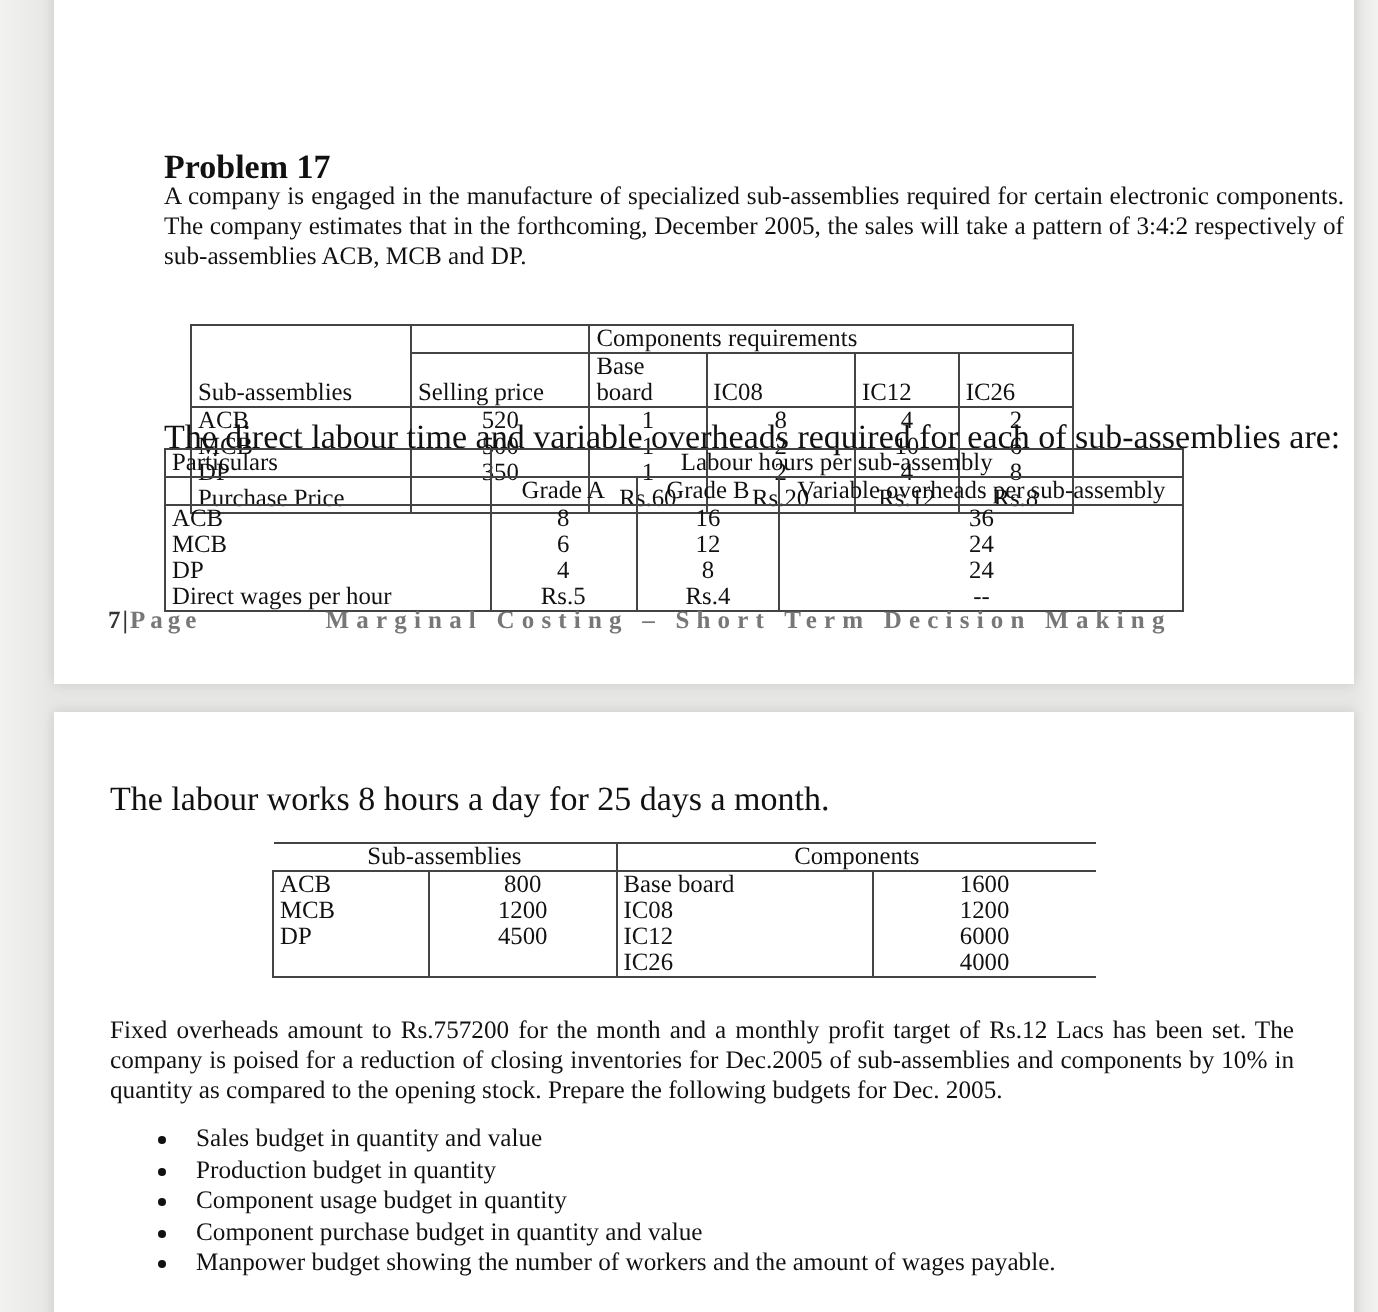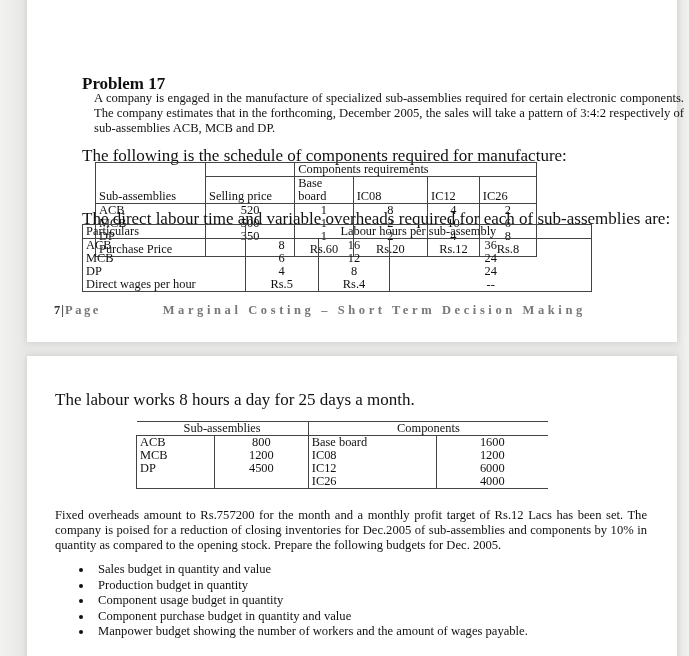--- a/index.html
+++ b/index.html
@@ -38,23 +38,22 @@
   .sidebar-r { position: absolute; right: 0; top: 0; width: 12px; height: 656px; background: linear-gradient(to left, #f2f2f0, #e6e6e4); }
 </style>
 </head>
 <body>
 
 <div class="sidebar-l"></div>
 <div class="sidebar-r"></div>
 
 <div class="page" id="page1">
   <div class="abs txt title" style="left:55px; top:86px;">Problem 17</div>
-  <div class="para" style="top:101px;margin-left:12px;">A company is engaged in the manufacture of specialized sub-assemblies required for certain electronic components. The company estimates that in the forthcoming, December 2005, the sales will take a pattern of 3:4:2 respectively of sub-assemblies ACB, MCB and DP.</div>
-
-  <div class="abs txt" style="left:55px; top:158px;">The following is the schedule of components required for manufacture:</div>
+  <div class="para" style="top:101px;">A company is engaged in the manufacture of specialized sub-assemblies required for certain electronic components. The company estimates that in the forthcoming, December 2005, the sales will take a pattern of 3:4:2 respectively of sub-assemblies ACB, MCB and DP.</div>
+
 
   <table style="left:68px; top:112px; margin-top:60px; width:442px;">
     <colgroup>
       <col style="width:135px">
         <col style="width:113px">
         <col style="width:70px">
         <col style="width:94px">
         <col style="width:60px">
         <col style="width:70px">
     </colgroup>
@@ -115,20 +114,26 @@
         <col style="width:73px">
         <col style="width:72px">
         <col style="width:202px">
     </colgroup>
     <tbody>
         <tr>
       <td class="bt bl bb">Particulars</td>
       <td class="bt bl br bb c" colspan="3">Labour hours per sub-assembly</td>
     </tr>
     <tr>
+      <td class="bl bb"></td>
+      <td class="bl bb c">Grade A</td>
+      <td class="bl bb c">Grade B</td>
+      <td class="bl bb br c">Variable overheads per sub-assembly</td>
+    </tr>
+    <tr>
       <td class="bl">ACB</td>
       <td class="bl c">8</td>
       <td class="bl c">16</td>
       <td class="bl br c">36</td>
     </tr>
     <tr>
       <td class="bl">MCB</td>
       <td class="bl c">6</td>
       <td class="bl c">12</td>
       <td class="bl br c">24</td>

